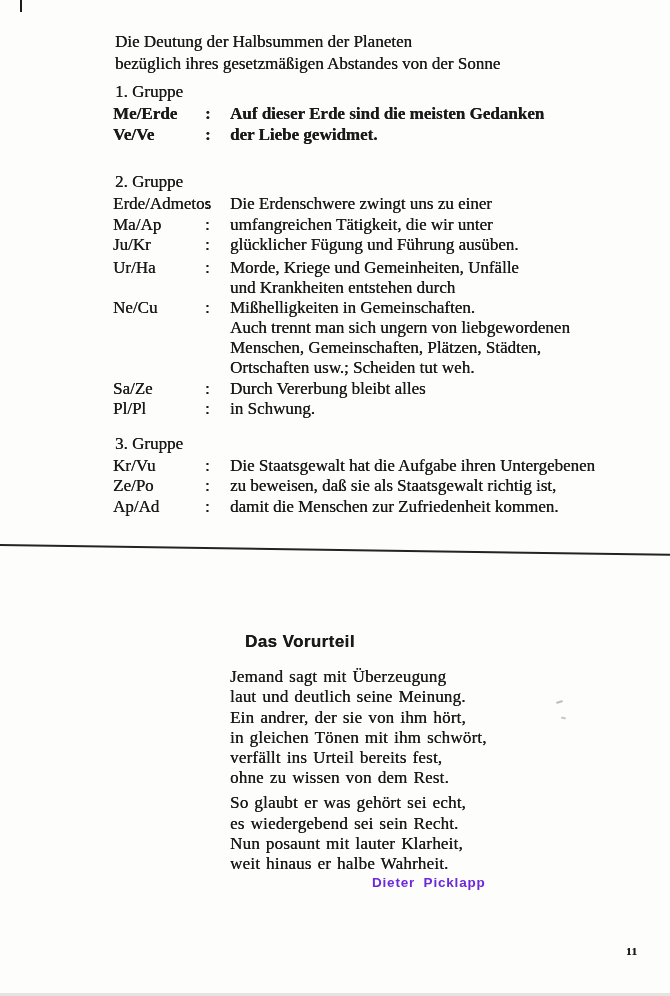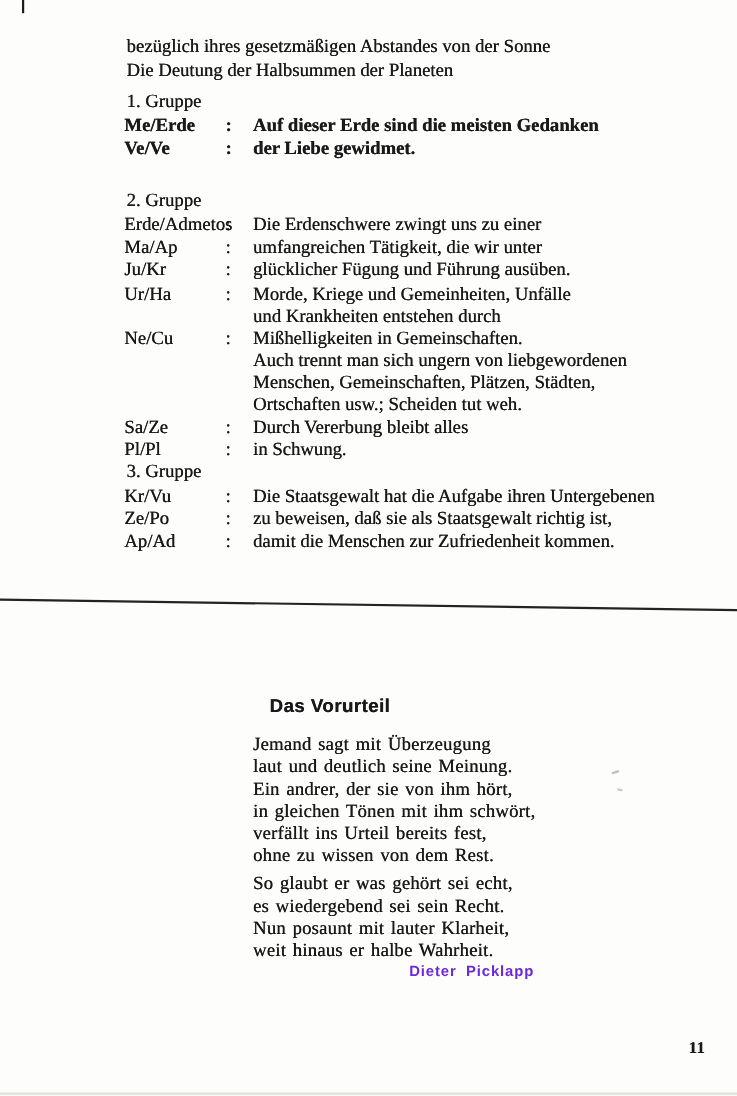--- a/index.html
+++ b/index.html
@@ -28,21 +28,21 @@
     line-height:20.5px;
   }
   .tbl.tight .row{ line-height:20px; }
   .lbl{ white-space:nowrap; }
   .coln{ }
   .txt{ white-space:nowrap; }
 
   .mb-g1{ margin-bottom:27px;font-weight:bold; }
   .mb-g2a{ margin-bottom:2px; }
   .mb-g2b{ margin-bottom:1px; }
-  .mb-g2c{ margin-bottom:0; }
+  .mb-g2c{ margin-bottom:15px; }
   .mb-title3{ margin-bottom:2px; }
 
   .divider{
     position:absolute; left:-8px; top:544px; width:700px; height:2px;
     background:var(--divider,#232323);
     transform:rotate(0.82deg); transform-origin:left center;
   }
 
   .poem{
     position:absolute; left:230px; top:633px;
@@ -59,21 +59,21 @@
 
   .author{
     position:absolute; left:372px; top:875px;
     font-family:"Liberation Sans","DejaVu Sans",sans-serif;
     font-weight:bold; font-size:13.5px; letter-spacing:0.8px; word-spacing:4px;
     color:#6d28d9;
   }
 
   .pagenum{
     position:absolute; left:626px; top:945px;
-    font-size:15px; font-weight:bold; letter-spacing:0.5px;
+    font-size:11px; font-weight:bold; letter-spacing:0.5px;
   }
 
   
   .tick-topleft{
     position:absolute; left:20px; top:0; width:2px; height:12px;
     background:#1c1c1c;
   }
   .artifact-dash{
     position:absolute; left:556px; top:701px; width:7px; height:2px;
     background:#bdbdbd; transform:rotate(-18deg); border-radius:1px;
@@ -90,22 +90,22 @@
 </head>
 <body>
 
 <div class="sheet">
 
   <div class="tick-topleft"></div>
 
   <div class="content ink">
 
     <div class="hdr">
+      <div>Die Deutung der Halbsummen der Planeten</div>
       <div>bezüglich ihres gesetzmäßigen Abstandes von der Sonne</div>
-      <div>Die Deutung der Halbsummen der Planeten</div>
     </div>
 
     <div class="grp-title">1. Gruppe</div>
     <div class="tbl mb-g1">
       <div class="row">
         <span class="lbl">Me/Erde</span>
         <span class="coln">:</span>
         <span class="txt">Auf dieser Erde sind die meisten Gedanken</span>
       </div>
       <div class="row">

